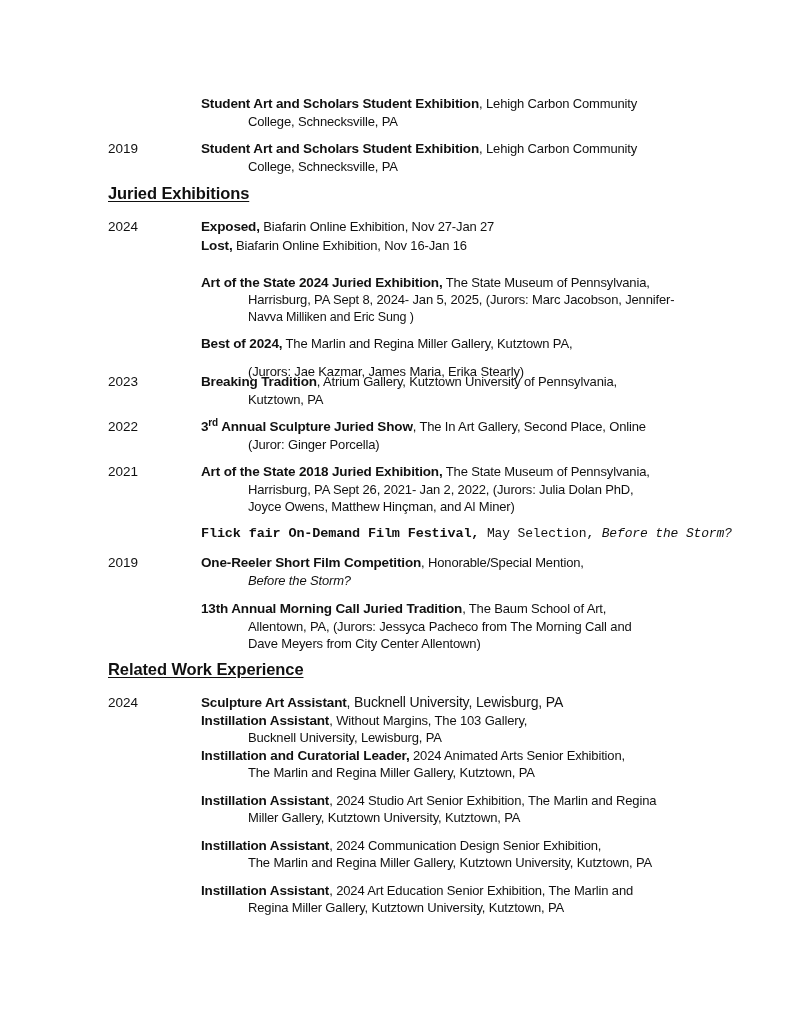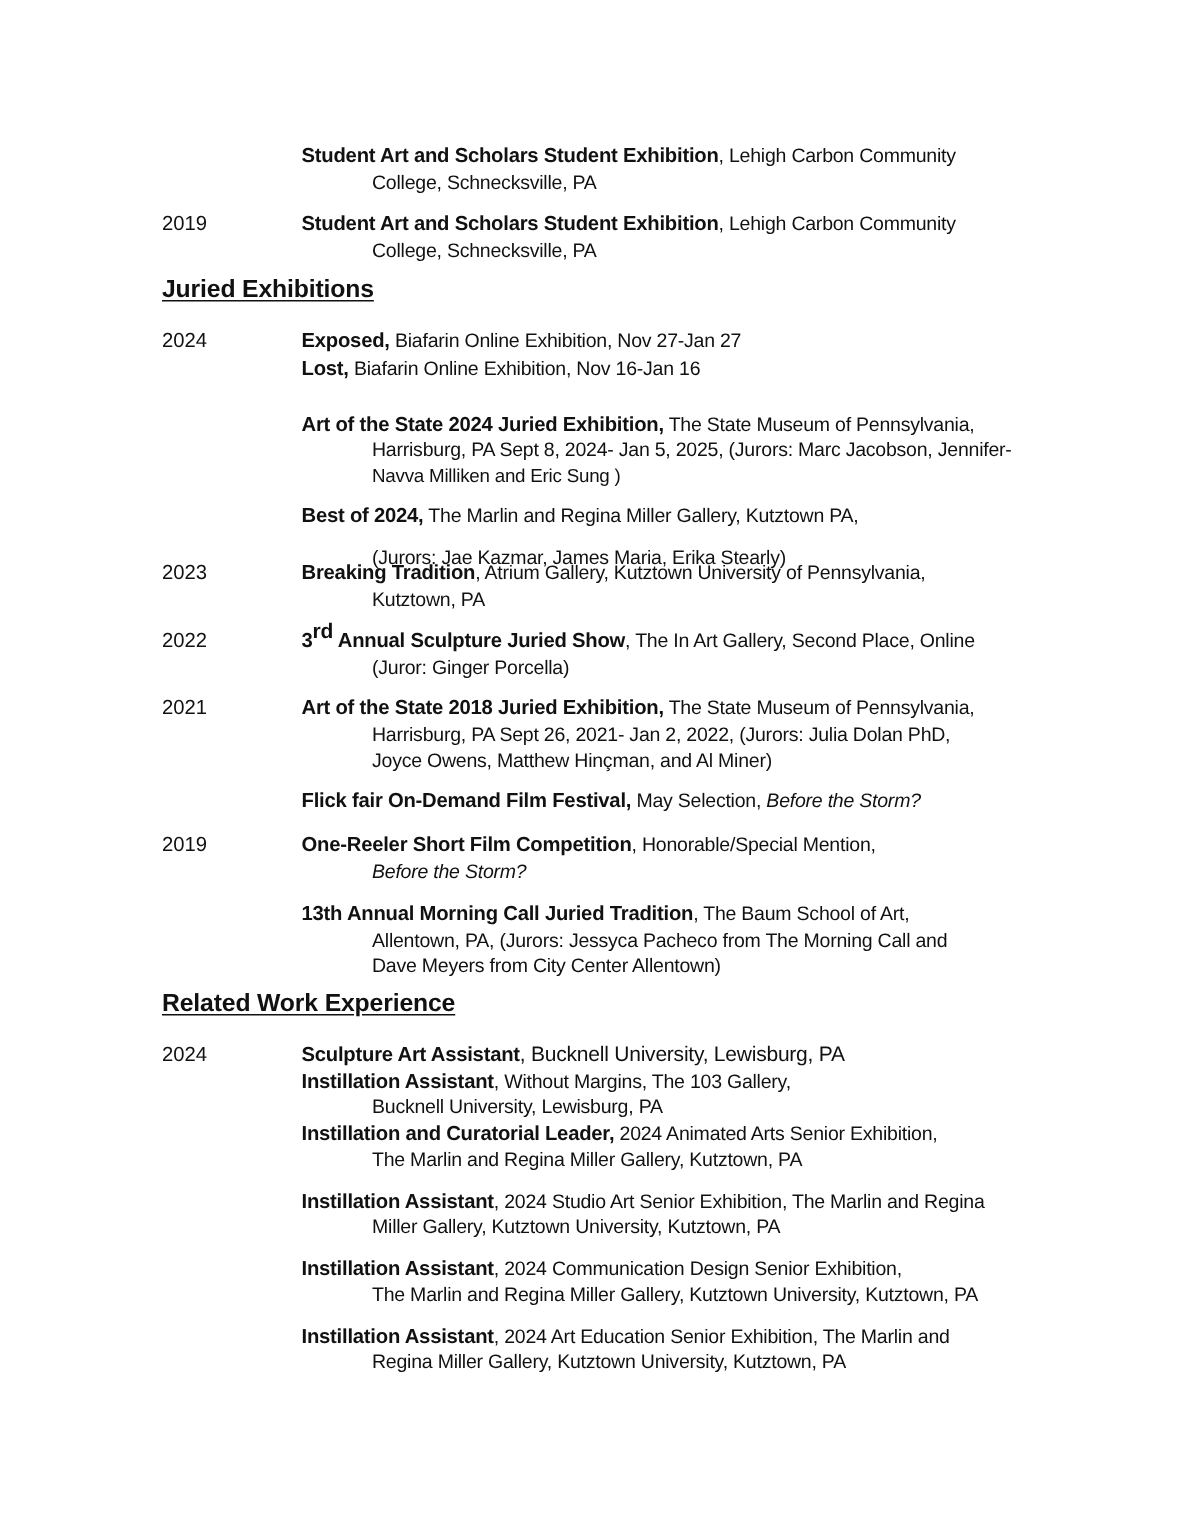--- a/index.html
+++ b/index.html
@@ -9,21 +9,21 @@
     }
     .page { position: absolute; left: 15px; top: 0; width: 791px; height: 900px; }
     .entry { position: absolute; left: 93px; width: 620px; font-size: 13px; line-height: 17.5px; }
     .year { position: absolute; left: 0; top: 0; width: 90px; font-size: 13.5px; }
     .body { position: absolute; left: 93px; width: 510px; }
     .line { white-space: nowrap; letter-spacing: -0.15px; }
     .cont { padding-left: 47px; }
     .title { font-weight: bold; font-size: 13.5px; }
     .it { font-style: italic; }
     .heading { position: absolute; left: 93px; font-size: 16.5px; font-weight: bold; text-decoration: underline; text-underline-offset: 2px; letter-spacing: -0.1px; }
-    sup { font-size: 14px; vertical-align: super; line-height: 0; }
+    sup { font-size: 10px; vertical-align: super; line-height: 0; }
   </style>
 </head>
 <body>
 
 <div class="page">
 
   <div class="entry" style="top:95px;">
     <div class="body">
       <div class="line"><span class="title">Student Art and Scholars Student Exhibition</span><span>, Lehigh Carbon Community</span></div>
       <div class="line cont">College, Schnecksville, PA</div>
@@ -68,21 +68,21 @@
       <div class="line cont">(Juror: Ginger Porcella)</div>
     </div>
   </div>
 
   <div class="entry" style="top:463px;">
     <span class="year">2021</span>
     <div class="body">
       <div class="line"><span class="title">Art of the State 2018 Juried Exhibition,</span><span> The State Museum of Pennsylvania,</span></div>
       <div class="line cont">Harrisburg, PA Sept 26, 2021- Jan 2, 2022, (Jurors: Julia Dolan PhD,</div>
       <div class="line cont">Joyce Owens, Matthew Hinçman, and Al Miner)</div>
-      <div class="line" style="margin-top:9px;"><span class="title">Flick fair On-Demand Film Festival,</span><span> May Selection, </span><span class="it">Before the Storm?</span></div>
+      <div class="line" style="margin-top:9px;font-family:Liberation Mono, monospace;"><span class="title">Flick fair On-Demand Film Festival,</span><span> May Selection, </span><span class="it">Before the Storm?</span></div>
     </div>
   </div>
 
   <div class="entry" style="top:554px;">
     <span class="year">2019</span>
     <div class="body">
       <div class="line"><span class="title">One-Reeler Short Film Competition</span><span>, Honorable/Special Mention,</span></div>
       <div class="line cont it">Before the Storm?</div>
       <div class="line" style="margin-top:11px;"><span class="title">13th Annual Morning Call Juried Tradition</span><span>, The Baum School of Art,</span></div>
       <div class="line cont">Allentown, PA, (Jurors: Jessyca Pacheco from The Morning Call and</div>

